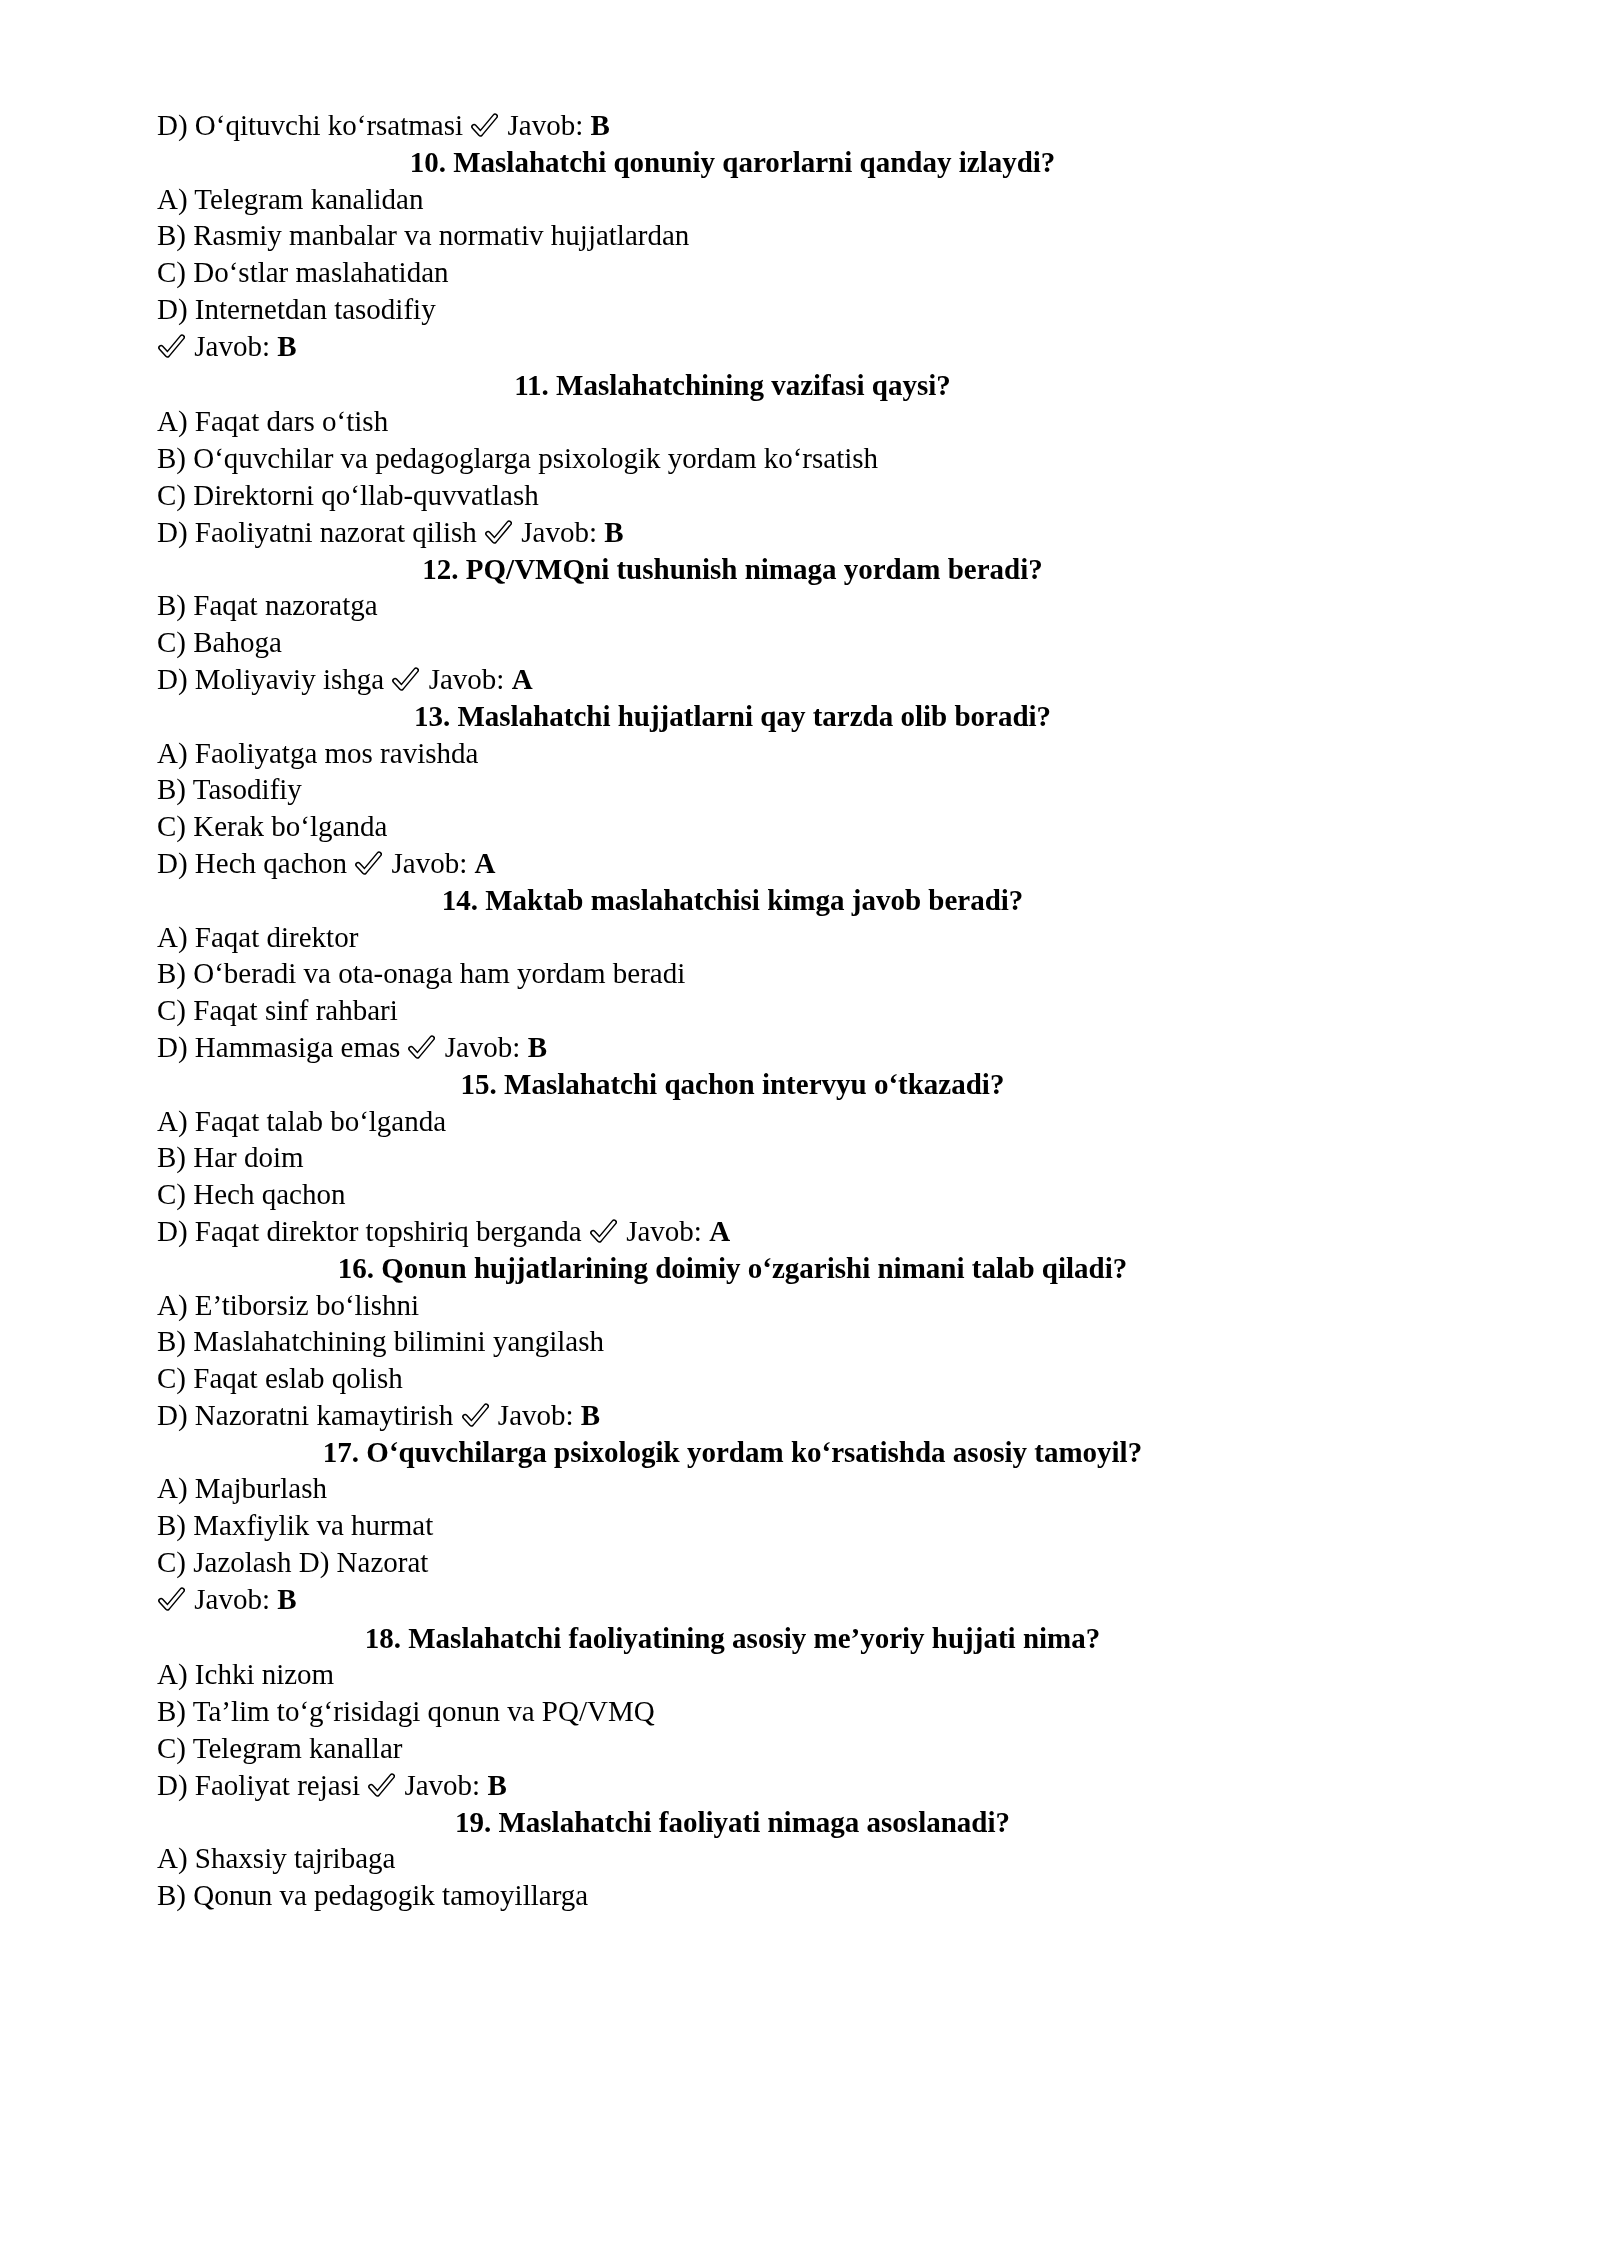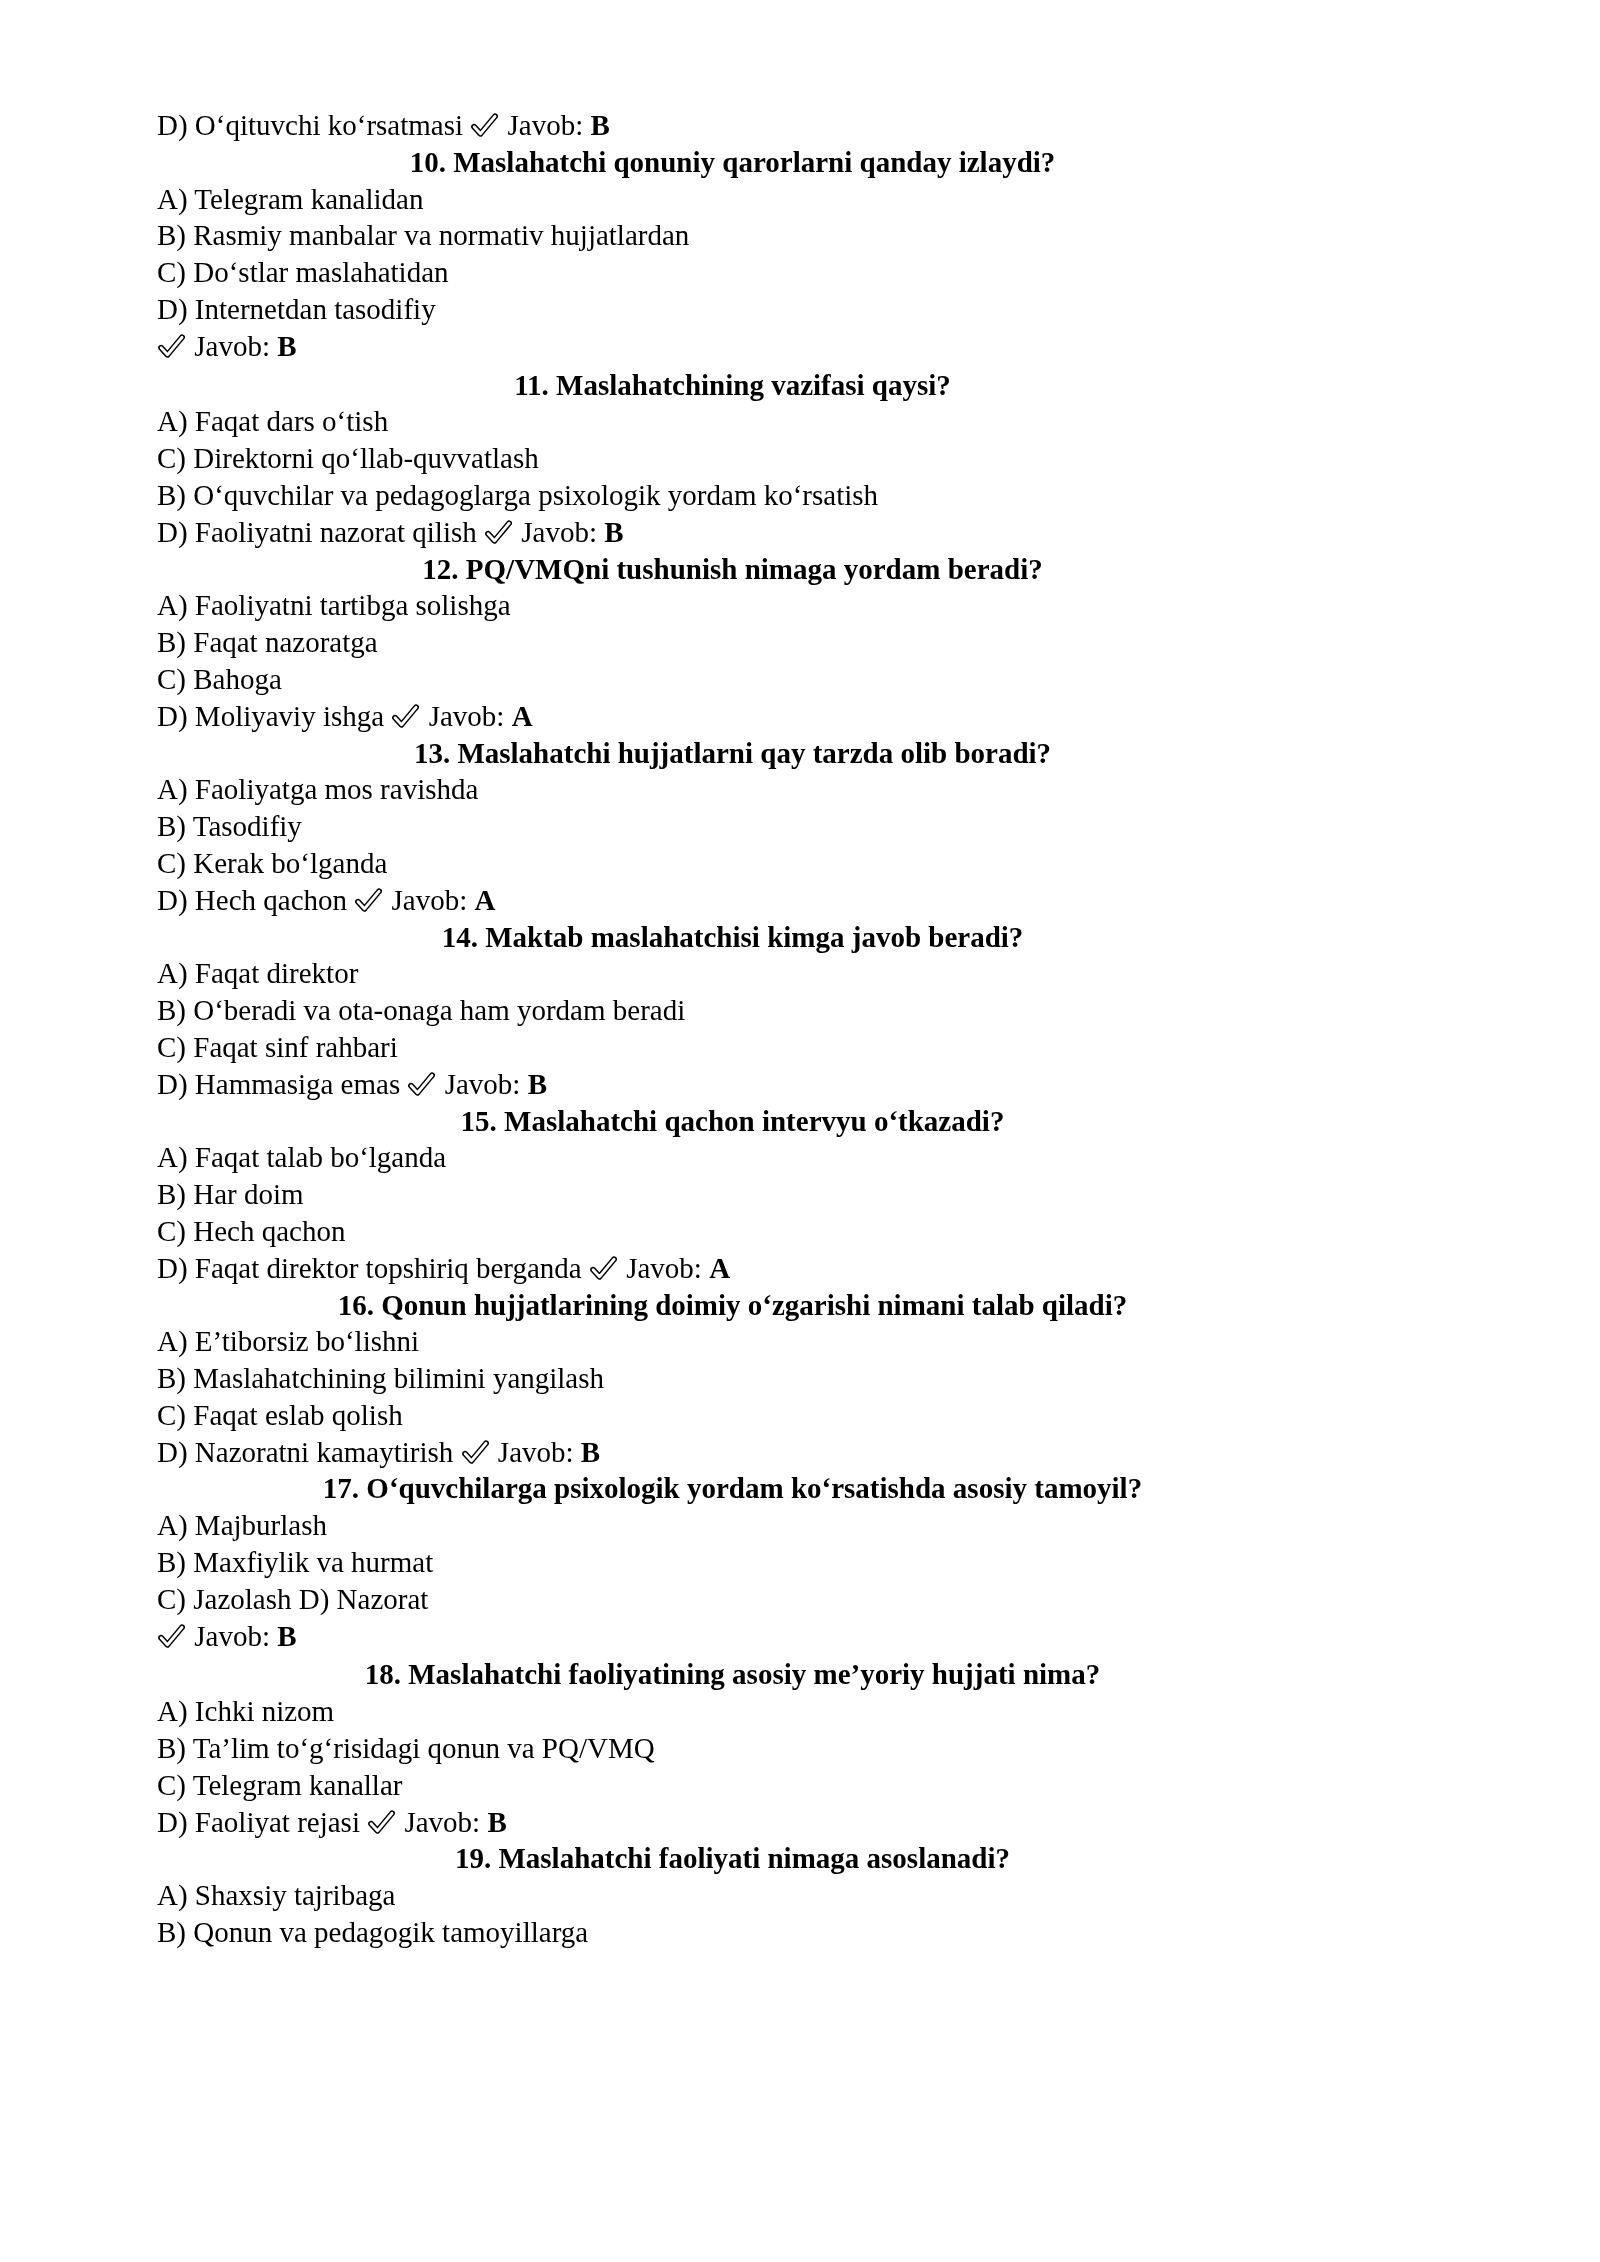--- a/index.html
+++ b/index.html
@@ -51,28 +51,27 @@
       <div class="line o"><span>A) Telegram kanalidan</span></div>
       <div class="line o"><span>B) Rasmiy manbalar va normativ hujjatlardan</span></div>
       <div class="line o"><span>C) Do‘stlar maslahatidan</span></div>
       <div class="line o"><span>D) Internetdan tasodifiy</span></div>
       <div class="line a"><span class="check"><svg viewBox="0 0 24 24" xmlns="http://www.w3.org/2000/svg">
             <path d="M3.5 13.5 L9 19.5 L21.5 4.5" fill="none" stroke="#000000" stroke-width="5" stroke-linecap="round" stroke-linejoin="round"></path>
             <path d="M3.5 13.5 L9 19.5 L21.5 4.5" fill="none" stroke="#ffffff" stroke-width="2.4" stroke-linecap="round" stroke-linejoin="round"></path>
           </svg></span><span> Javob: </span><span class="bold">B</span></div>
       <div class="line q"><span>11. Maslahatchining vazifasi qaysi?</span></div>
       <div class="line o"><span>A) Faqat dars o‘tish</span></div>
+      <div class="line o"><span>B) O‘quvchilar va pedagoglarga psixologik yordam ko‘rsatish</span></div>
       <div class="line o"><span>C) Direktorni qo‘llab-quvvatlash</span></div>
-      <div class="line o"><span>B) O‘quvchilar va pedagoglarga psixologik yordam ko‘rsatish</span></div>
       <div class="line oa"><span>D) Faoliyatni nazorat qilish </span><span class="check"><svg viewBox="0 0 24 24" xmlns="http://www.w3.org/2000/svg">
             <path d="M3.5 13.5 L9 19.5 L21.5 4.5" fill="none" stroke="#000000" stroke-width="5" stroke-linecap="round" stroke-linejoin="round"></path>
             <path d="M3.5 13.5 L9 19.5 L21.5 4.5" fill="none" stroke="#ffffff" stroke-width="2.4" stroke-linecap="round" stroke-linejoin="round"></path>
           </svg></span><span> Javob: </span><span class="bold">B</span></div>
       <div class="line q"><span>12. PQ/VMQni tushunish nimaga yordam beradi?</span></div>
-      <div class="line o"><span>A) Faoliyatni tartibga solishga</span></div>
       <div class="line o"><span>B) Faqat nazoratga</span></div>
       <div class="line o"><span>C) Bahoga</span></div>
       <div class="line oa"><span>D) Moliyaviy ishga </span><span class="check"><svg viewBox="0 0 24 24" xmlns="http://www.w3.org/2000/svg">
             <path d="M3.5 13.5 L9 19.5 L21.5 4.5" fill="none" stroke="#000000" stroke-width="5" stroke-linecap="round" stroke-linejoin="round"></path>
             <path d="M3.5 13.5 L9 19.5 L21.5 4.5" fill="none" stroke="#ffffff" stroke-width="2.4" stroke-linecap="round" stroke-linejoin="round"></path>
           </svg></span><span> Javob: </span><span class="bold">A</span></div>
       <div class="line q"><span>13. Maslahatchi hujjatlarni qay tarzda olib boradi?</span></div>
       <div class="line o"><span>A) Faoliyatga mos ravishda</span></div>
       <div class="line o"><span>B) Tasodifiy</span></div>
       <div class="line o"><span>C) Kerak bo‘lganda</span></div>

